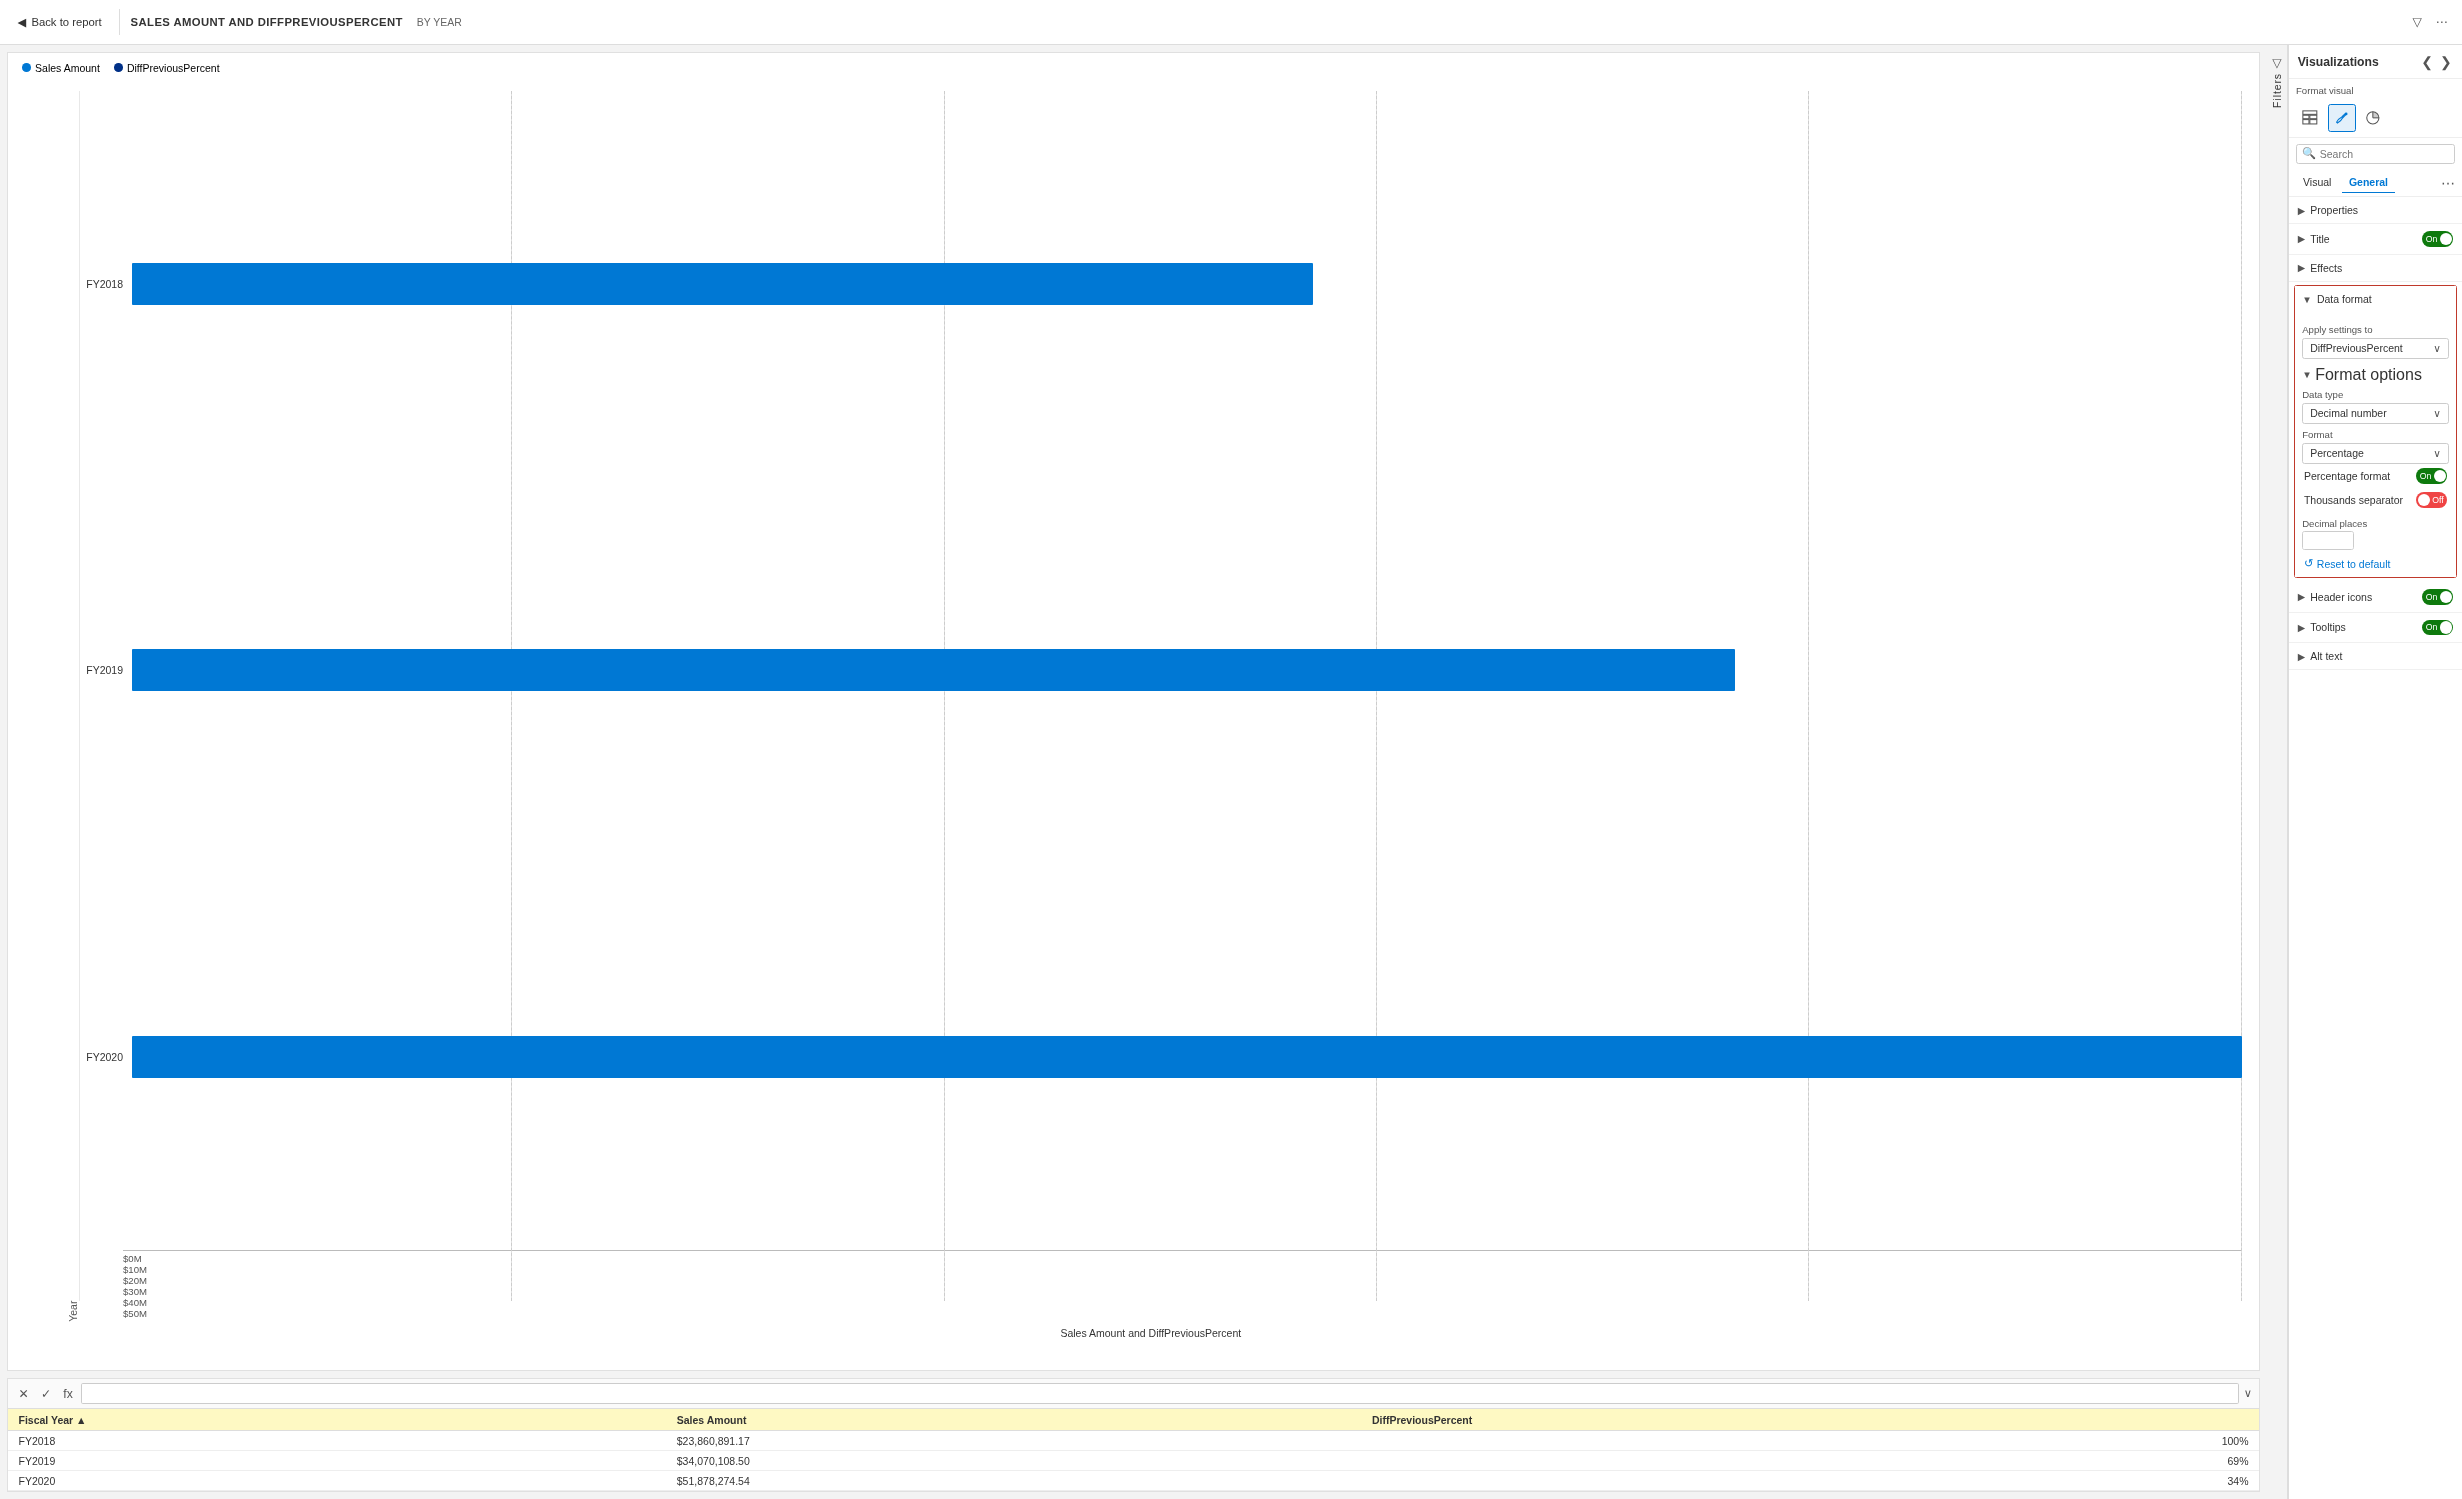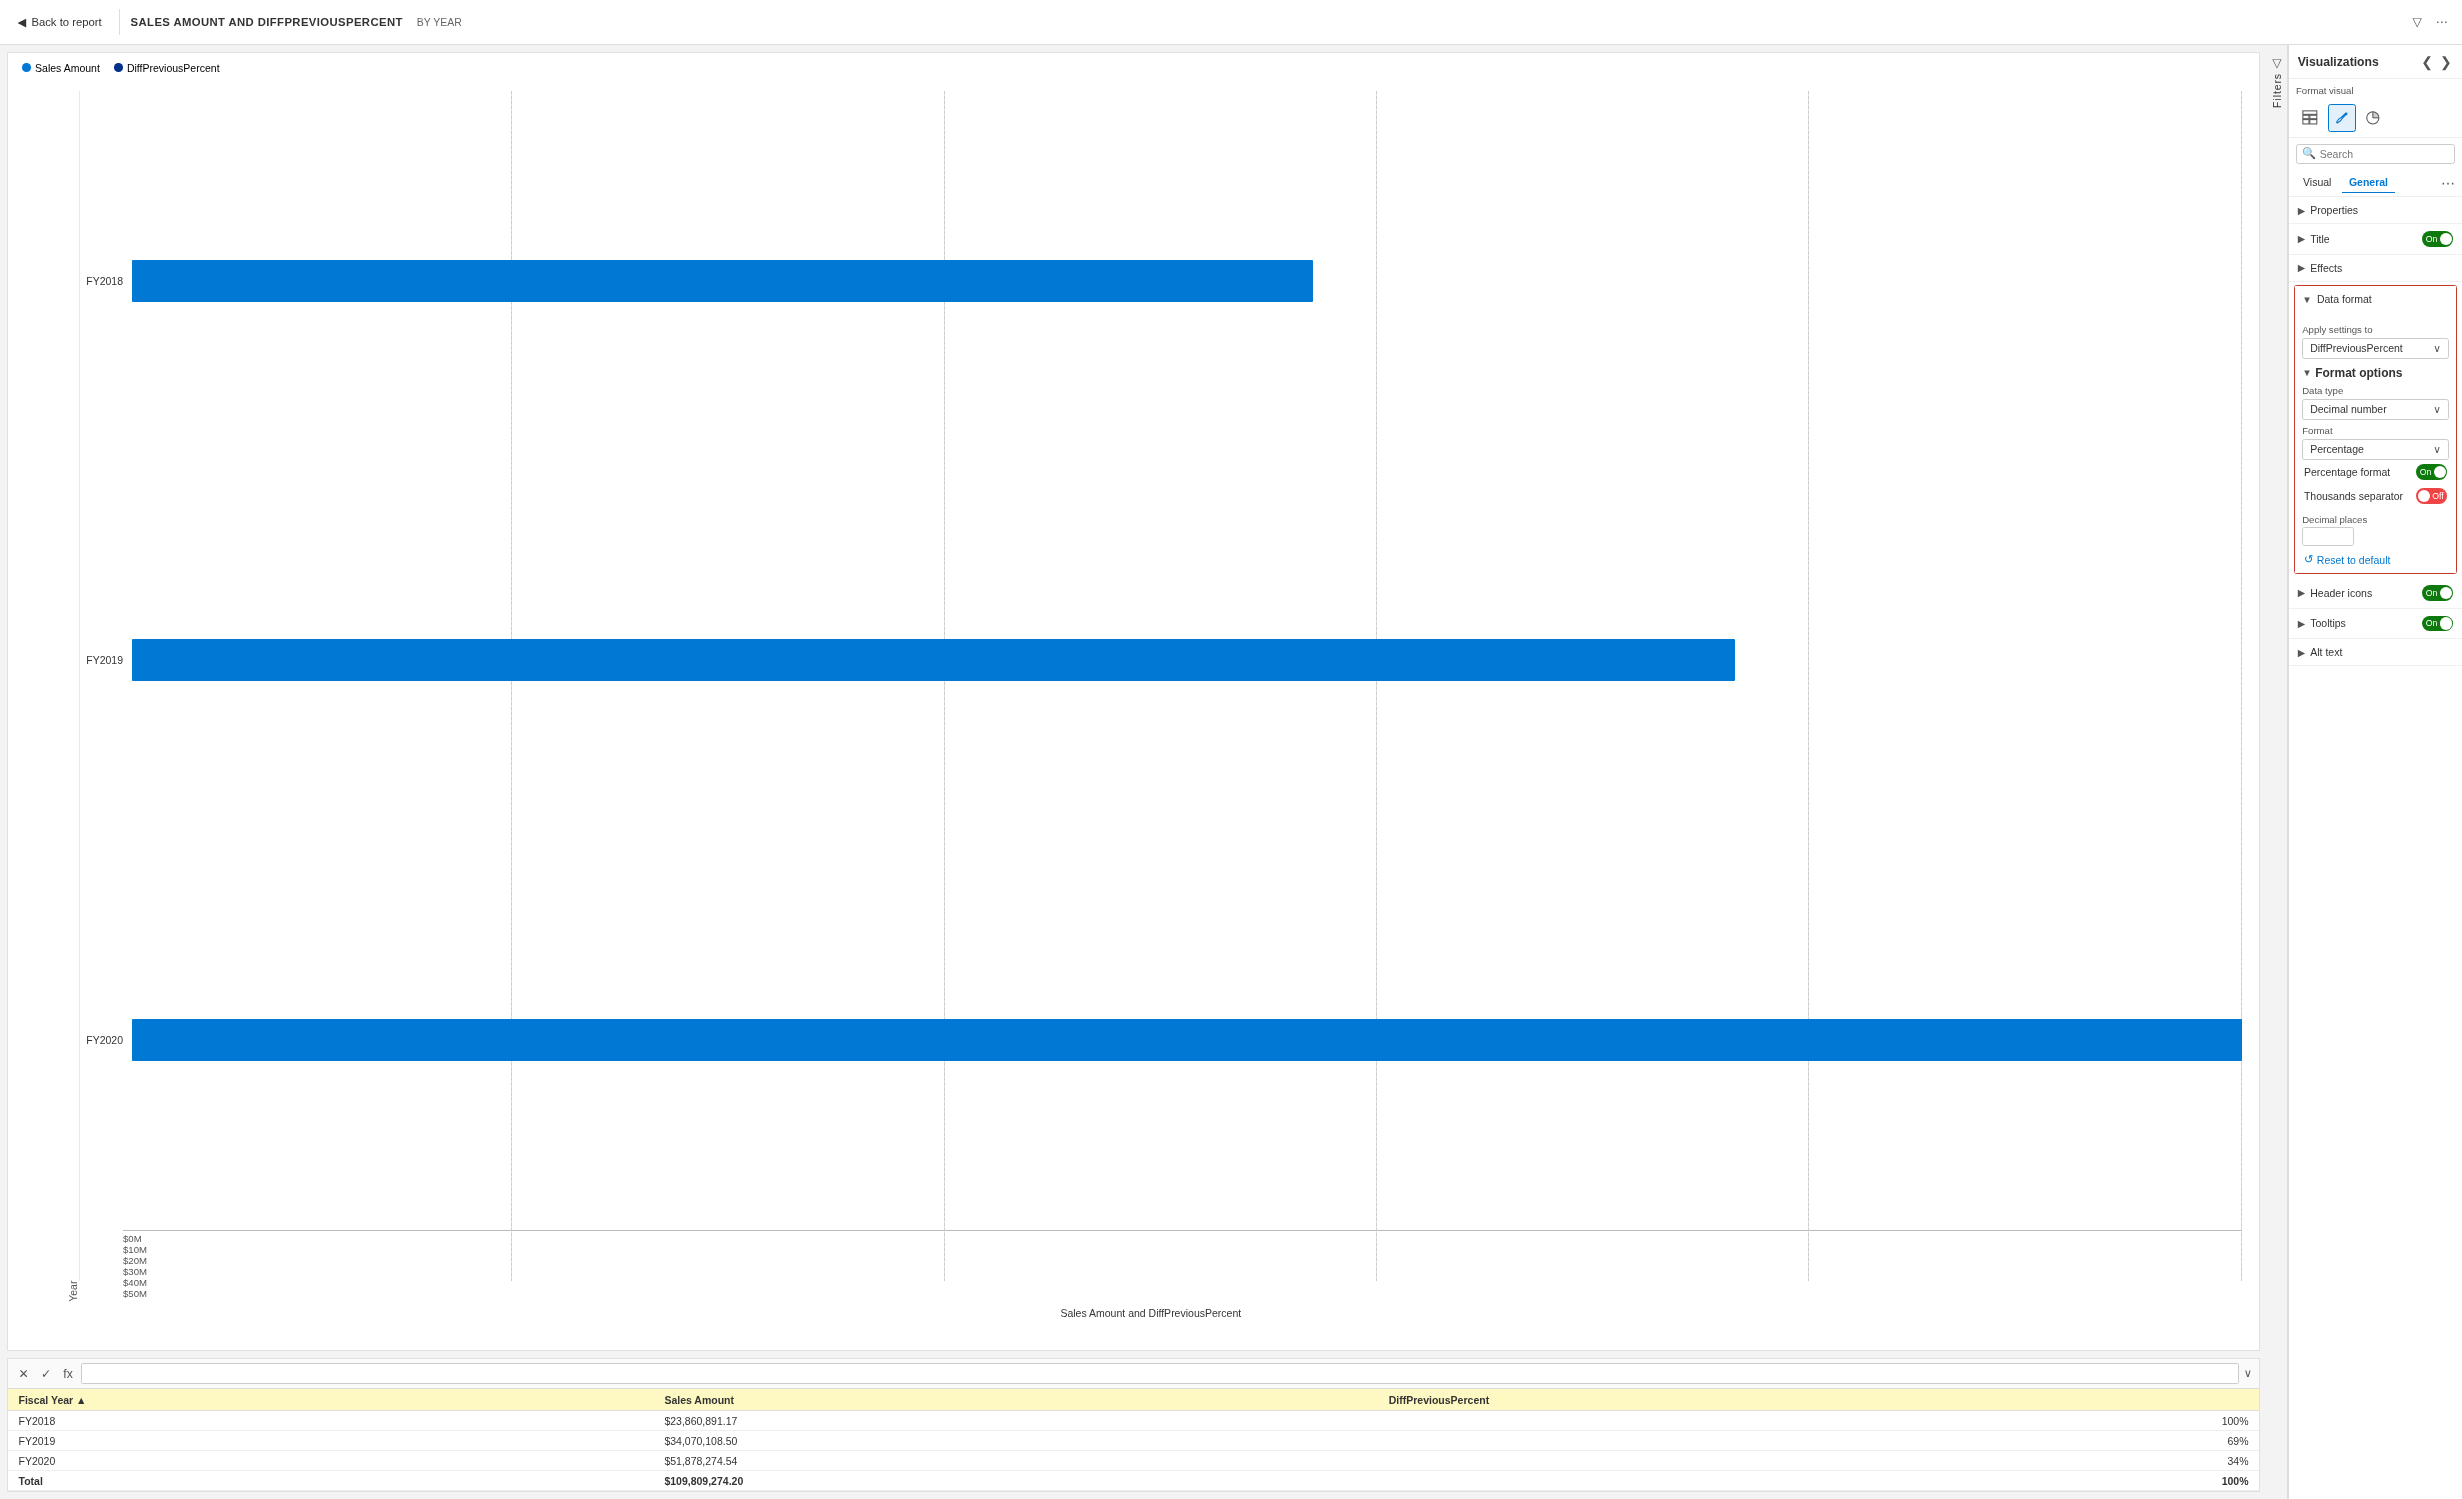--- a/index.html
+++ b/index.html
@@ -293,25 +293,20 @@
           <tr class="table-row">
             <td>FY2019</td>
             <td>$34,070,108.50</td>
             <td class="right">69%</td>
           </tr>
           <tr class="table-row">
             <td>FY2020</td>
             <td>$51,878,274.54</td>
             <td class="right">34%</td>
           </tr>
-          <tr class="total-row table-row">
-            <td>Total</td>
-            <td>$109,809,274.20</td>
-            <td class="right">100%</td>
-          </tr>
         </tbody>
       </table>
     </div>
   </div>
 
   <div class="filters-sidebar">
     <span class="filters-icon">▽</span>
     <span class="filters-text">Filters</span>
   </div>
 
@@ -393,21 +388,21 @@
         </div>
         <div class="data-format-body">
           <div class="field-label">Apply settings to</div>
           <div class="dropdown-field">
             <span>DiffPreviousPercent</span>
             <span class="dropdown-chevron">∨</span>
           </div>
 
           <div style="display:flex;align-items:center;margin-top:7px;cursor:pointer;">
             <span style="font-size:9.6px;color:#555;margin-right:3.5px;">▼</span>
-            <span style="font-size:12px;color:#333;font-weight:700;">Format options</span>
+            <span style="font-size:16px;color:#333;font-weight:400;">Format options</span>
           </div>
 
           <div class="field-label">Data type</div>
           <div class="dropdown-field">
             <span>Decimal number</span>
             <span class="dropdown-chevron">∨</span>
           </div>
 
           <div class="field-label">Format</div>
           <div class="dropdown-field">

